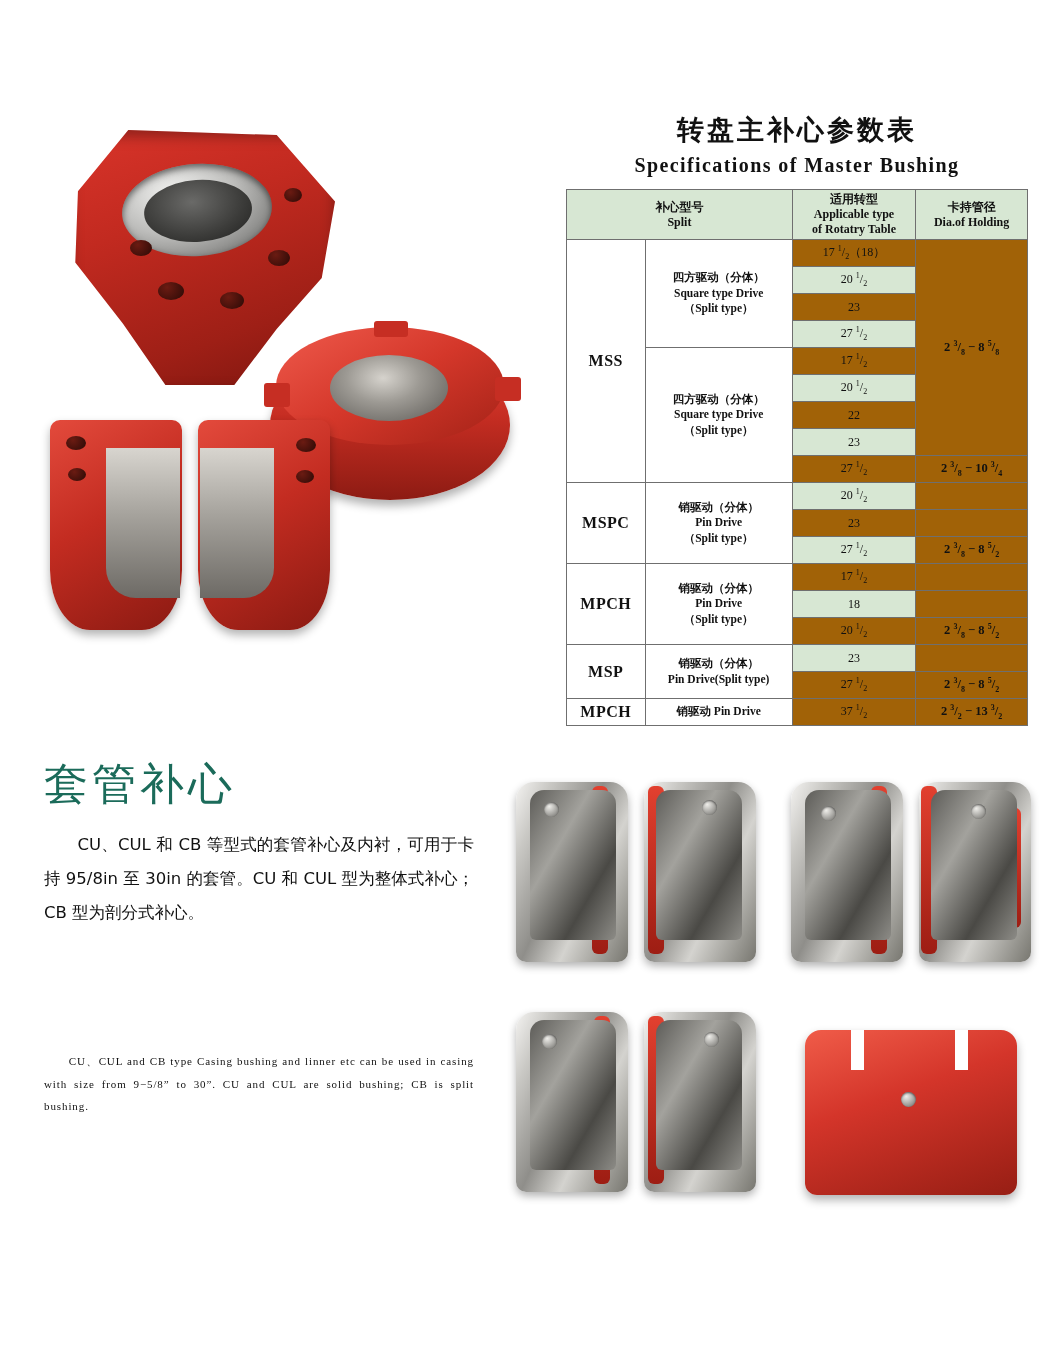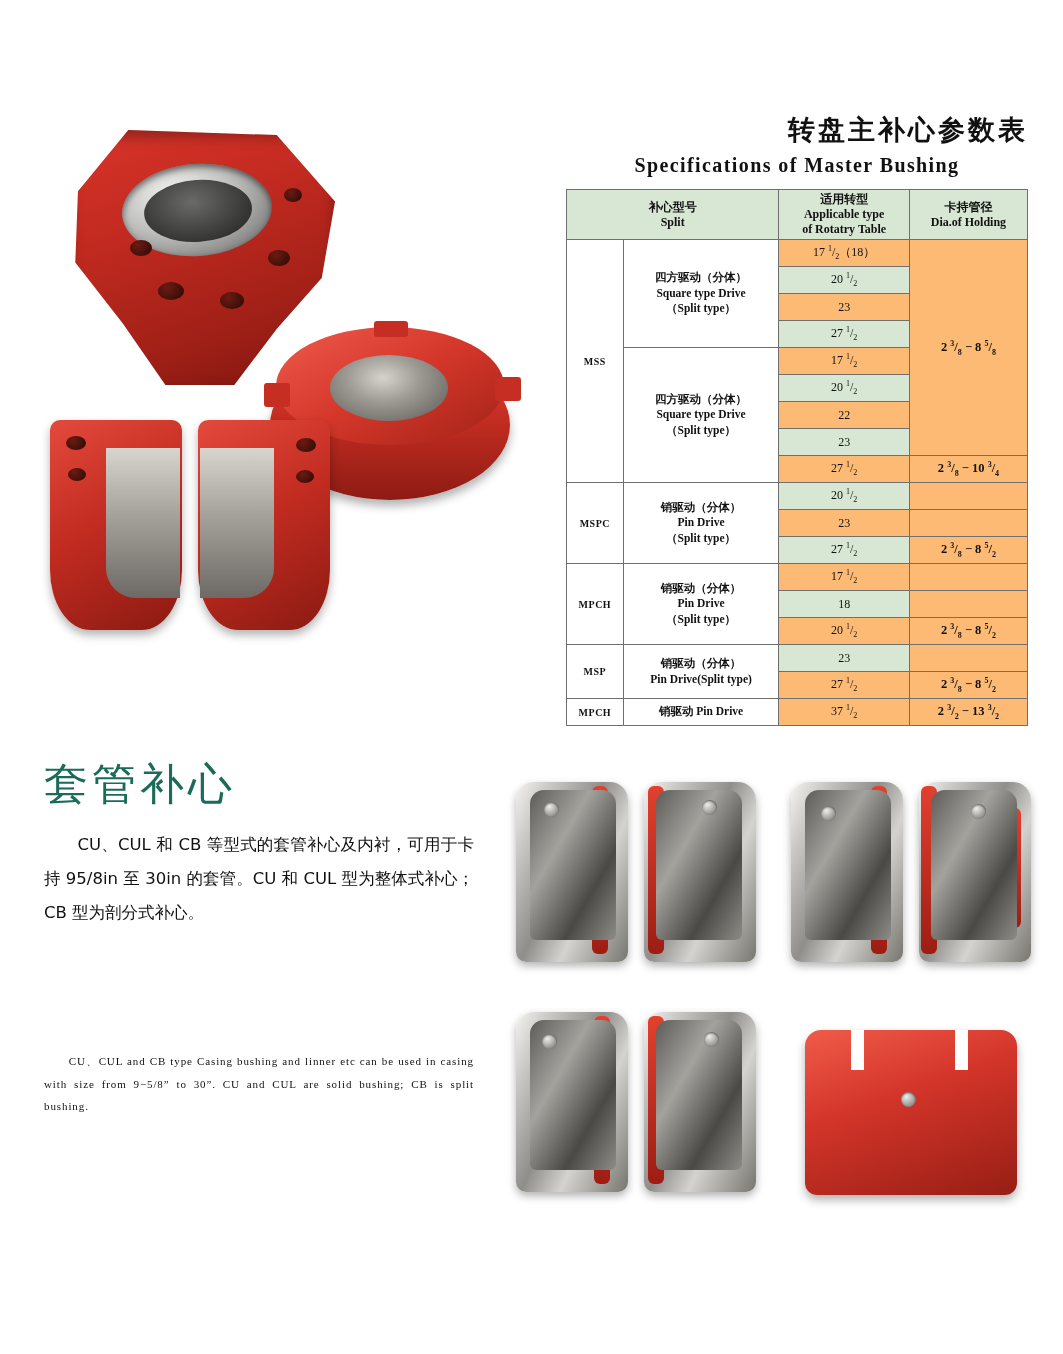--- a/index.html
+++ b/index.html
@@ -70,40 +70,40 @@
     position:absolute;top:28px;width:74px;height:150px;
     background:linear-gradient(180deg,#d8d5cf 0%,#a5a29c 45%,#6d6a65 100%);
     border-radius:0 0 36px 36px;
   }
   .half.l .half-bore{right:2px;border-radius:0 0 0 30px;}
   .half.r .half-bore{left:2px;border-radius:0 0 30px 0;}
 
   
   .table-wrap{position:absolute;left:566px;top:112px;width:462px;}
   .tbl-title-cn{
-    text-align:right;font-size:27px;font-weight:bold;letter-spacing:3px;
+    text-align:center;font-size:27px;font-weight:bold;letter-spacing:3px;
     font-family:"DejaVu Sans", sans-serif;color:#111;margin-bottom:6px;
   }
   .tbl-title-en{
     text-align:center;font-size:20px;font-weight:bold;letter-spacing:1.4px;
     font-family:"Liberation Serif", serif;color:#111;margin-bottom:12px;
   }
   table.spec{
     border-collapse:collapse;width:462px;
     font-size:11px;
-    background:#fdba74;
+    background:#a16207;
   }
   table.spec td,table.spec th{
     border:1px solid #6f6f6f;
     text-align:center;vertical-align:middle;
     padding:2px 3px;
     font-family:"Liberation Serif", serif;
   }
   thead td{background:#d7e7d3;font-weight:bold;font-size:12px;line-height:1.25;padding:5px 3px;}
-  td.grp{background:#ffffff;font-weight:bold;font-size:10px;letter-spacing:.5px;}
+  td.grp{background:#ffffff;font-weight:bold;font-size:16px;letter-spacing:.5px;}
   td.desc{background:#ffffff;font-weight:bold;font-size:11.5px;line-height:1.35;padding:4px 6px;}
   td.val{font-size:12px;font-weight:normal;height:22px;}
   td.val.shade{background:#d7e7d3;}
   td.dia{font-size:12.5px;font-weight:bold;}
   sup{font-size:8px;}
   sub{font-size:8px;}
 
   
   .cn-head{
     position:absolute;left:44px;top:755px;

